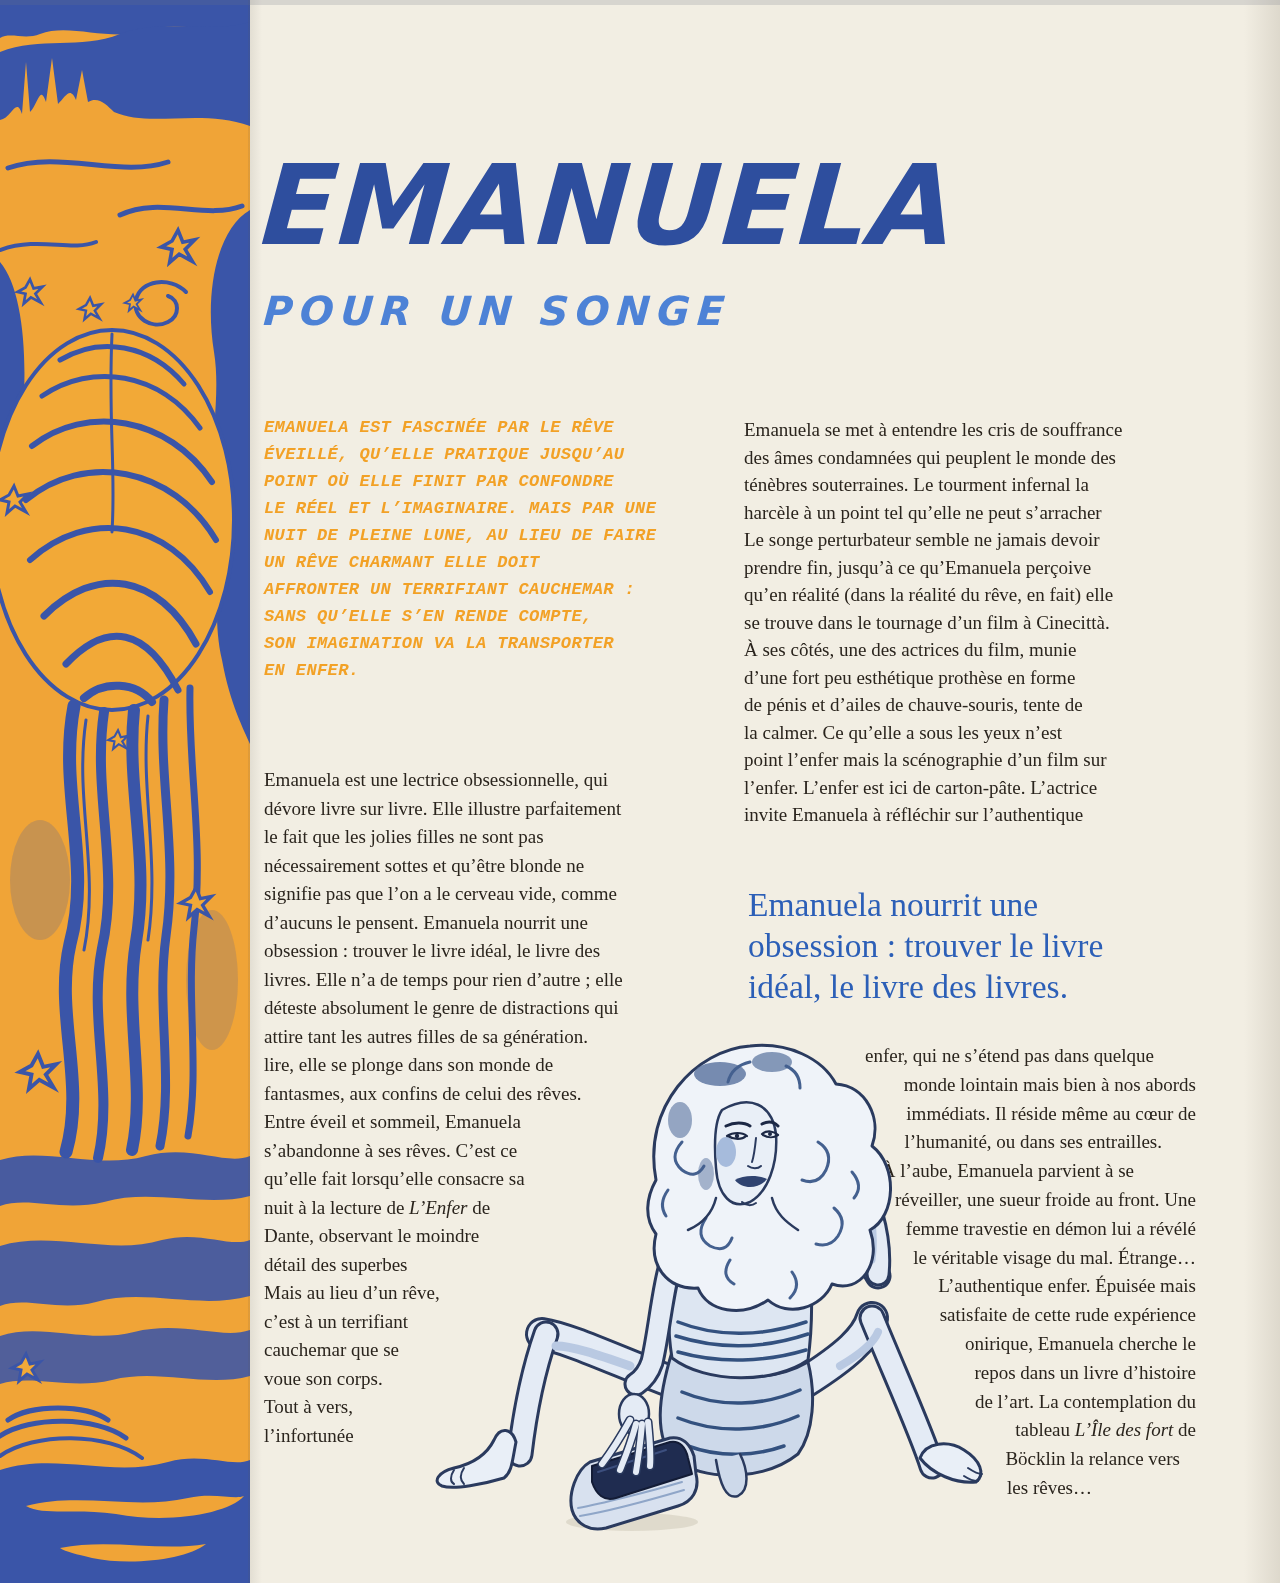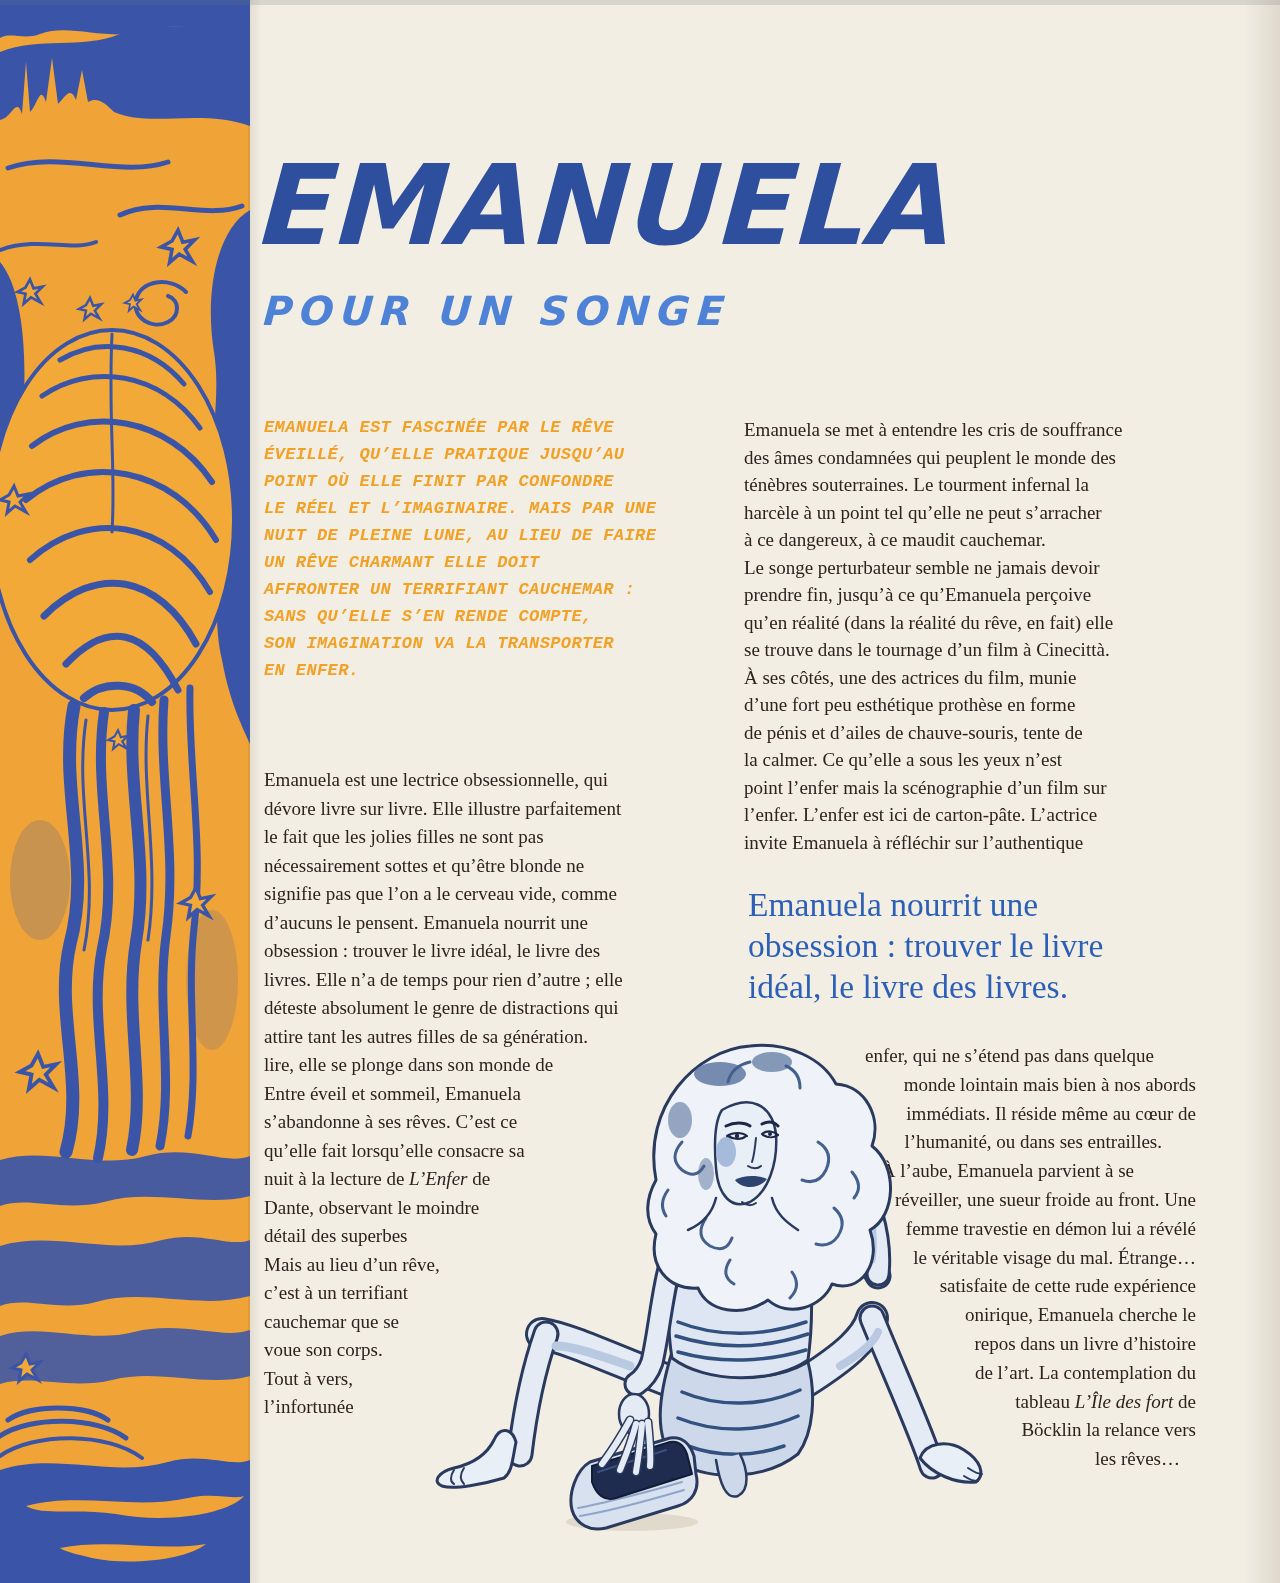--- a/index.html
+++ b/index.html
@@ -167,39 +167,39 @@
       <div class="line"><span>dévore livre sur livre. Elle illustre parfaitement</span></div>
       <div class="line"><span>le fait que les jolies filles ne sont pas</span></div>
       <div class="line"><span>nécessairement sottes et qu’être blonde ne</span></div>
       <div class="line"><span>signifie pas que l’on a le cerveau vide, comme</span></div>
       <div class="line"><span>d’aucuns le pensent. Emanuela nourrit une</span></div>
       <div class="line"><span>obsession : trouver le livre idéal, le livre des</span></div>
       <div class="line"><span>livres. Elle n’a de temps pour rien d’autre ; elle</span></div>
       <div class="line"><span>déteste absolument le genre de distractions qui</span></div>
       <div class="line"><span>attire tant les autres filles de sa génération.</span></div>
       <div class="line"><span>lire, elle se plonge dans son monde de</span></div>
+      <div class="line"><span>fantasmes, aux confins de celui des rêves.</span></div>
       <div class="line"><span>Entre éveil et sommeil, Emanuela</span></div>
       <div class="line"><span>s’abandonne à ses rêves. C’est ce</span></div>
       <div class="line"><span>qu’elle fait lorsqu’elle consacre sa</span></div>
       <div class="line"><span>nuit à la lecture de </span><span class="it">L’Enfer</span><span> de</span></div>
       <div class="line"><span>Dante, observant le moindre</span></div>
       <div class="line"><span>détail des superbes</span></div>
       <div class="line"><span>Mais au lieu d’un rêve,</span></div>
       <div class="line"><span>c’est à un terrifiant</span></div>
       <div class="line"><span>cauchemar que se</span></div>
       <div class="line"><span>voue son corps.</span></div>
       <div class="line"><span>Tout à vers,</span></div>
       <div class="line"><span>l’infortunée</span></div>
     </div>
   <div class="bodytext col-right-top">
       <div class="line"><span>Emanuela se met à entendre les cris de souffrance</span></div>
       <div class="line"><span>des âmes condamnées qui peuplent le monde des</span></div>
       <div class="line"><span>ténèbres souterraines. Le tourment infernal la</span></div>
       <div class="line"><span>harcèle à un point tel qu’elle ne peut s’arracher</span></div>
-      <div class="line"><span>à ce dangereux, à ce maudit cauchemar.</span></div>
       <div class="line"><span>Le songe perturbateur semble ne jamais devoir</span></div>
       <div class="line"><span>prendre fin, jusqu’à ce qu’Emanuela perçoive</span></div>
       <div class="line"><span>qu’en réalité (dans la réalité du rêve, en fait) elle</span></div>
       <div class="line"><span>se trouve dans le tournage d’un film à Cinecittà.</span></div>
       <div class="line"><span>À ses côtés, une des actrices du film, munie</span></div>
       <div class="line"><span>d’une fort peu esthétique prothèse en forme</span></div>
       <div class="line"><span>de pénis et d’ailes de chauve-souris, tente de</span></div>
       <div class="line"><span>la calmer. Ce qu’elle a sous les yeux n’est</span></div>
       <div class="line"><span>point l’enfer mais la scénographie d’un film sur</span></div>
       <div class="line"><span>l’enfer. L’enfer est ici de carton-pâte. L’actrice</span></div>
@@ -212,20 +212,21 @@
     </div>
   <div class="bodytext col-right-bottom">
       <div class="line"><span>enfer, qui ne s’étend pas dans quelque</span></div>
       <div class="line"><span>monde lointain mais bien à nos abords</span></div>
       <div class="line"><span>immédiats. Il réside même au cœur de</span></div>
       <div class="line"><span>l’humanité, ou dans ses entrailles.</span></div>
       <div class="line"><span>À l’aube, Emanuela parvient à se</span></div>
       <div class="line"><span>réveiller, une sueur froide au front. Une</span></div>
       <div class="line"><span>femme travestie en démon lui a révélé</span></div>
       <div class="line"><span>le véritable visage du mal. Étrange…</span></div>
+      <div class="line"><span>L’authentique enfer. Épuisée mais</span></div>
       <div class="line"><span>satisfaite de cette rude expérience</span></div>
       <div class="line"><span>onirique, Emanuela cherche le</span></div>
       <div class="line"><span>repos dans un livre d’histoire</span></div>
       <div class="line"><span>de l’art. La contemplation du</span></div>
       <div class="line"><span>tableau </span><span class="it">L’Île des fort</span><span> de</span></div>
       <div class="line"><span>Böcklin la relance vers</span></div>
       <div class="line"><span>les rêves…</span></div>
     </div>
 
   <svg class="figure" viewBox="0 0 580 530">

